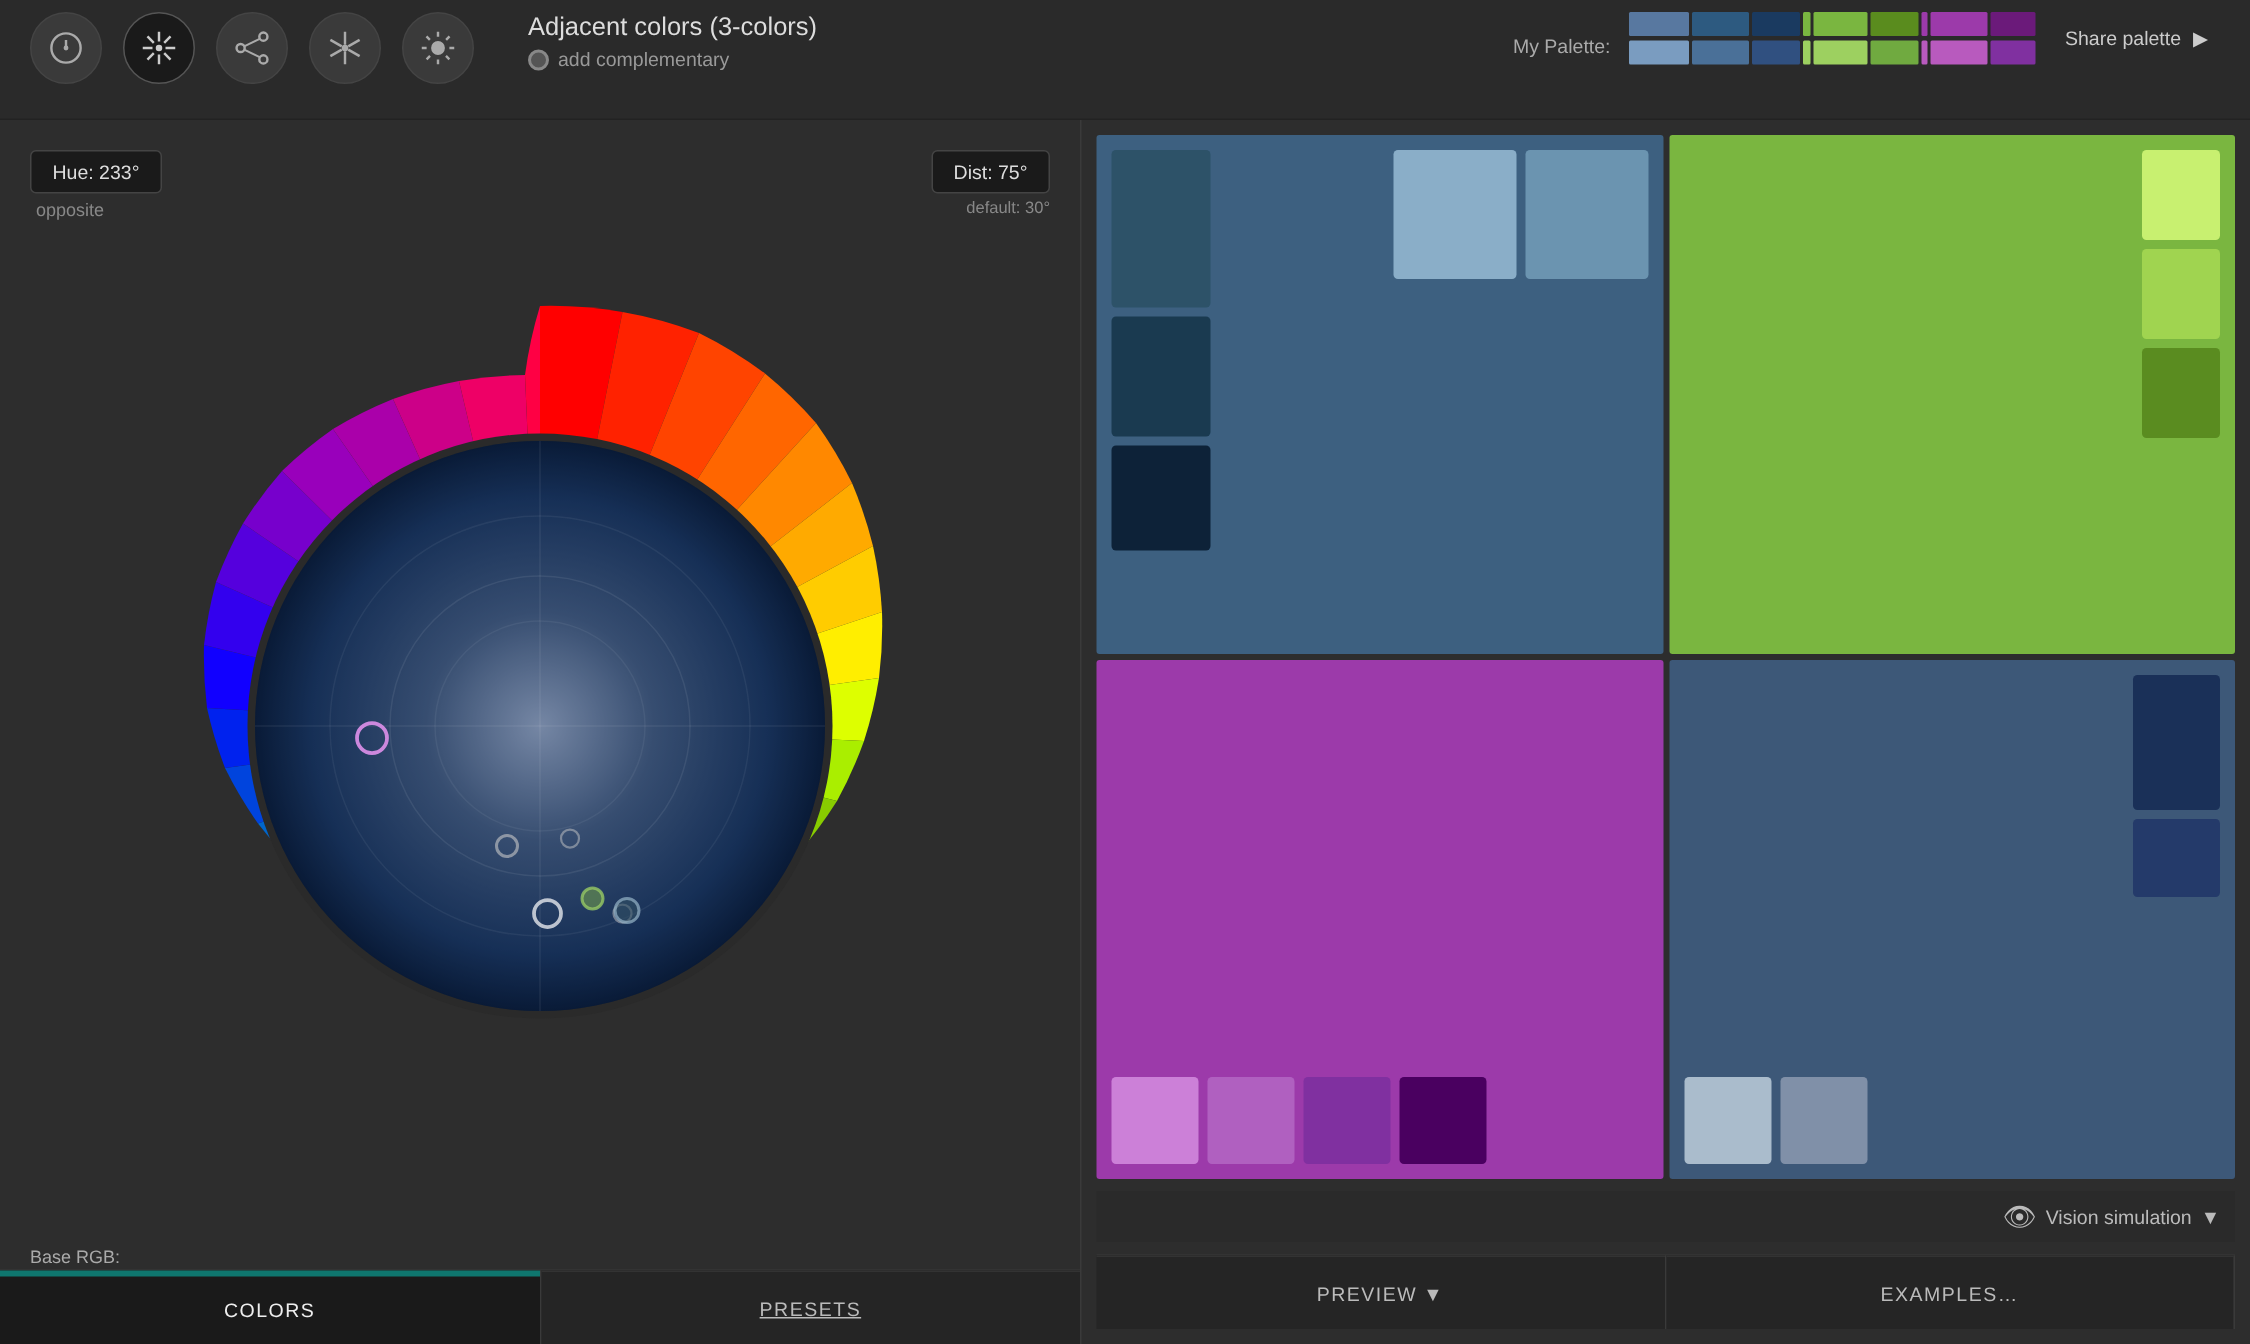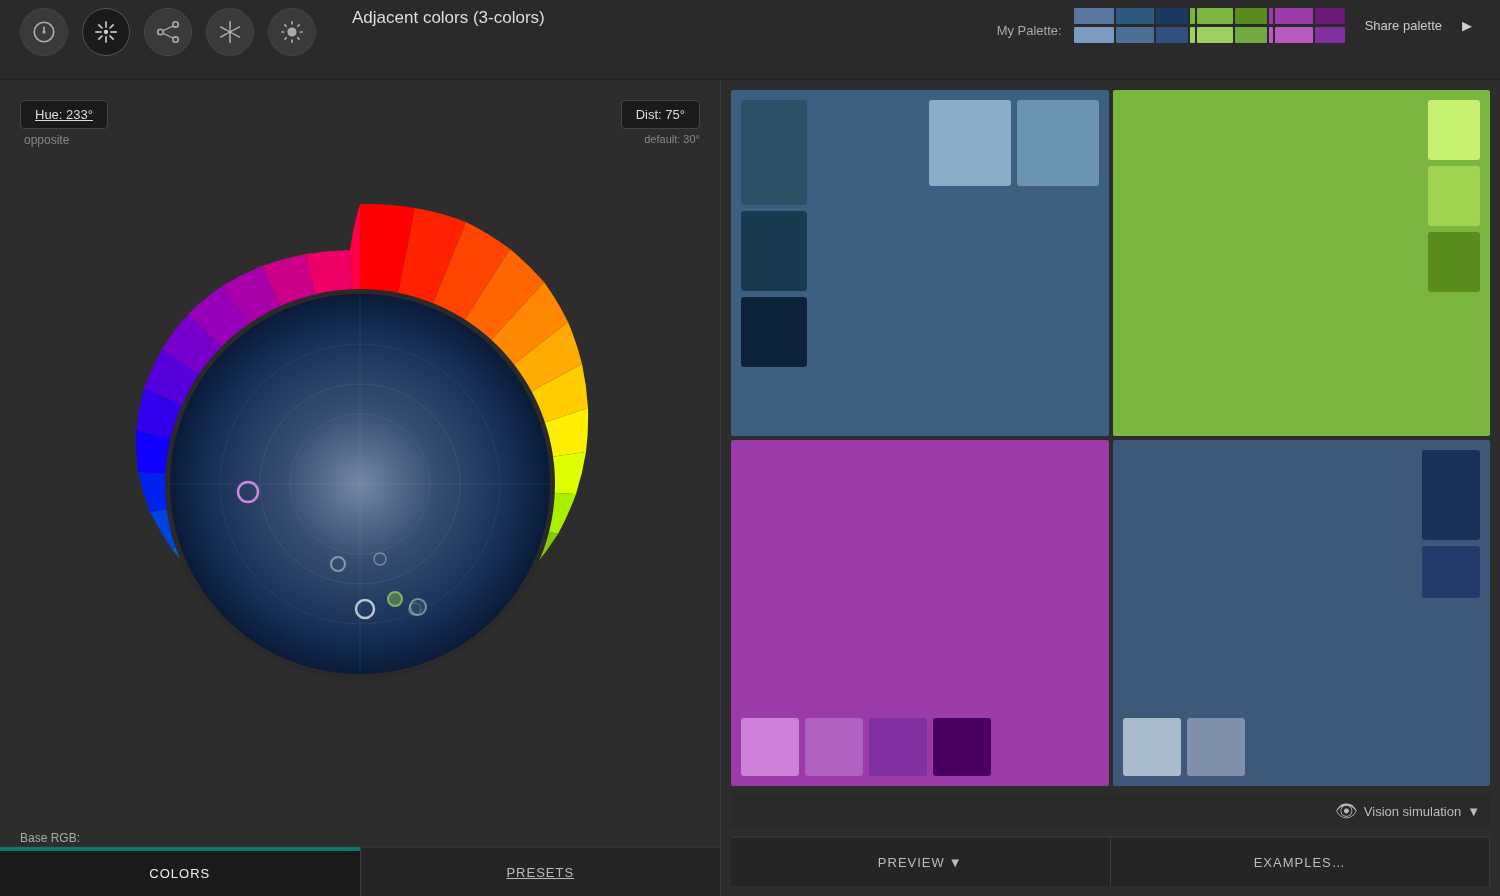--- a/index.html
+++ b/index.html
@@ -90,21 +90,21 @@
     }
 
     .share-btn {
       background: none;
       border: none;
       color: #ccc;
       font-size: 13px;
       cursor: pointer;
       display: flex;
       align-items: center;
-      gap: 20px;
+      gap: 8px;
       padding: 4px 8px;
     }
 
     
     .main-content {
       display: flex;
       flex: 1;
     }
 
     
@@ -123,21 +123,20 @@
       align-items: flex-start;
     }
     .hue-box {
       background: #1a1a1a;
       border: 1px solid #444;
       border-radius: 4px;
       padding: 6px 14px;
       color: #ddd;
       font-size: 13px;
       cursor: pointer;
-      text-decoration: underline;
     }
     .opposite-label {
       color: #888;
       font-size: 12px;
       margin-top: 4px;
       margin-left: 4px;
     }
     .dist-box {
       background: #1a1a1a;
       border: 1px solid #444;
@@ -309,20 +308,24 @@
     <div class="tool-icon">
       <svg viewBox="0 0 24 24" fill="none">
         <circle cx="12" cy="12" r="3.5" stroke="#aaa" stroke-width="1.5"></circle>
         <path d="M12 2v3M12 19v3M2 12h3M19 12h3M4.9 4.9l2.1 2.1M16.9 16.9l2.1 2.1M19.1 4.9l-2.1 2.1M7.1 16.9l-2.1 2.1" stroke="#aaa" stroke-width="1.5"></path>
       </svg>
     </div>
   </div>
 
   <div class="scheme-info">
     <div class="scheme-title">Adjacent colors (3-colors)</div>
+    <div class="scheme-subtitle">
+      <span class="toggle-circle"></span>
+      <span>add complementary</span>
+    </div>
   </div>
 
   <div class="palette-section">
     <span class="palette-label">My Palette:</span>
     <div style="display:flex;flex-direction:column;gap:3px;">
       <div style="display:flex;gap:2px;">
         <div style="width:40px;height:16px;background:#5878a0;border-radius:1px;"></div>
         <div style="width:38px;height:16px;background:#2d5a80;border-radius:1px;"></div>
         <div style="width:32px;height:16px;background:#1a3a60;border-radius:1px;"></div>
         <div style="width:5px;height:16px;background:#7ab640;border-radius:1px;"></div>

